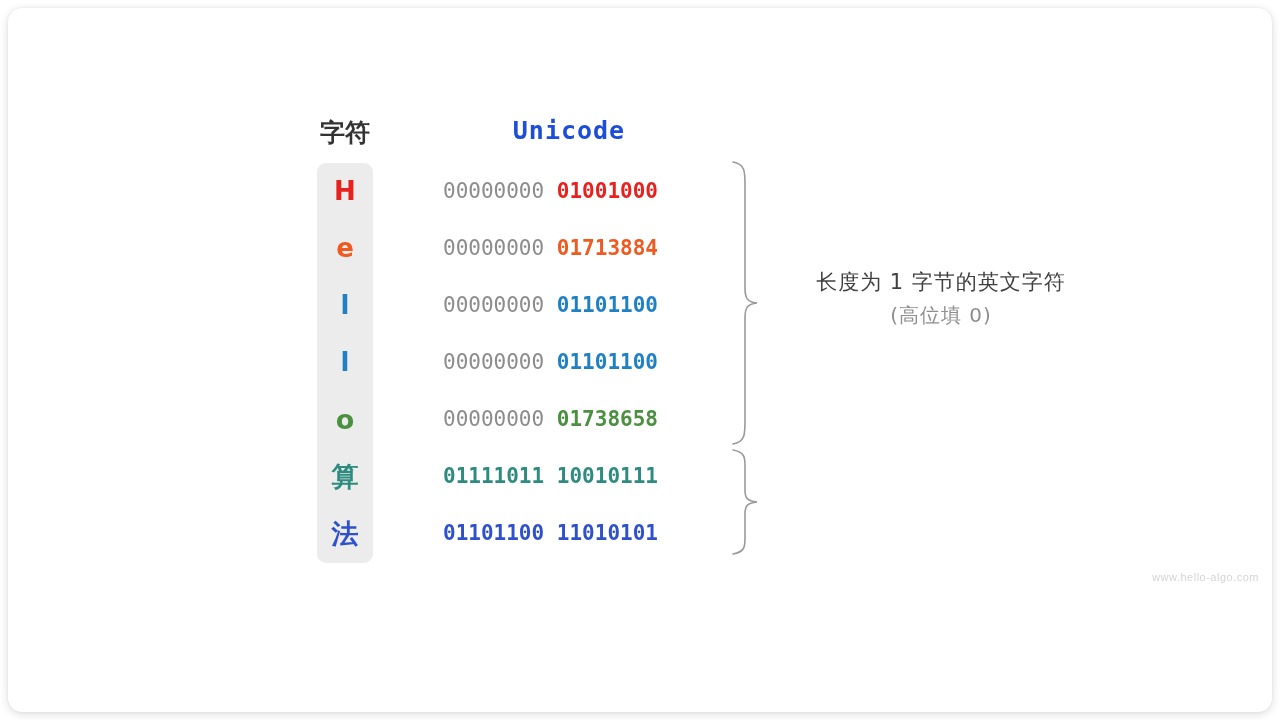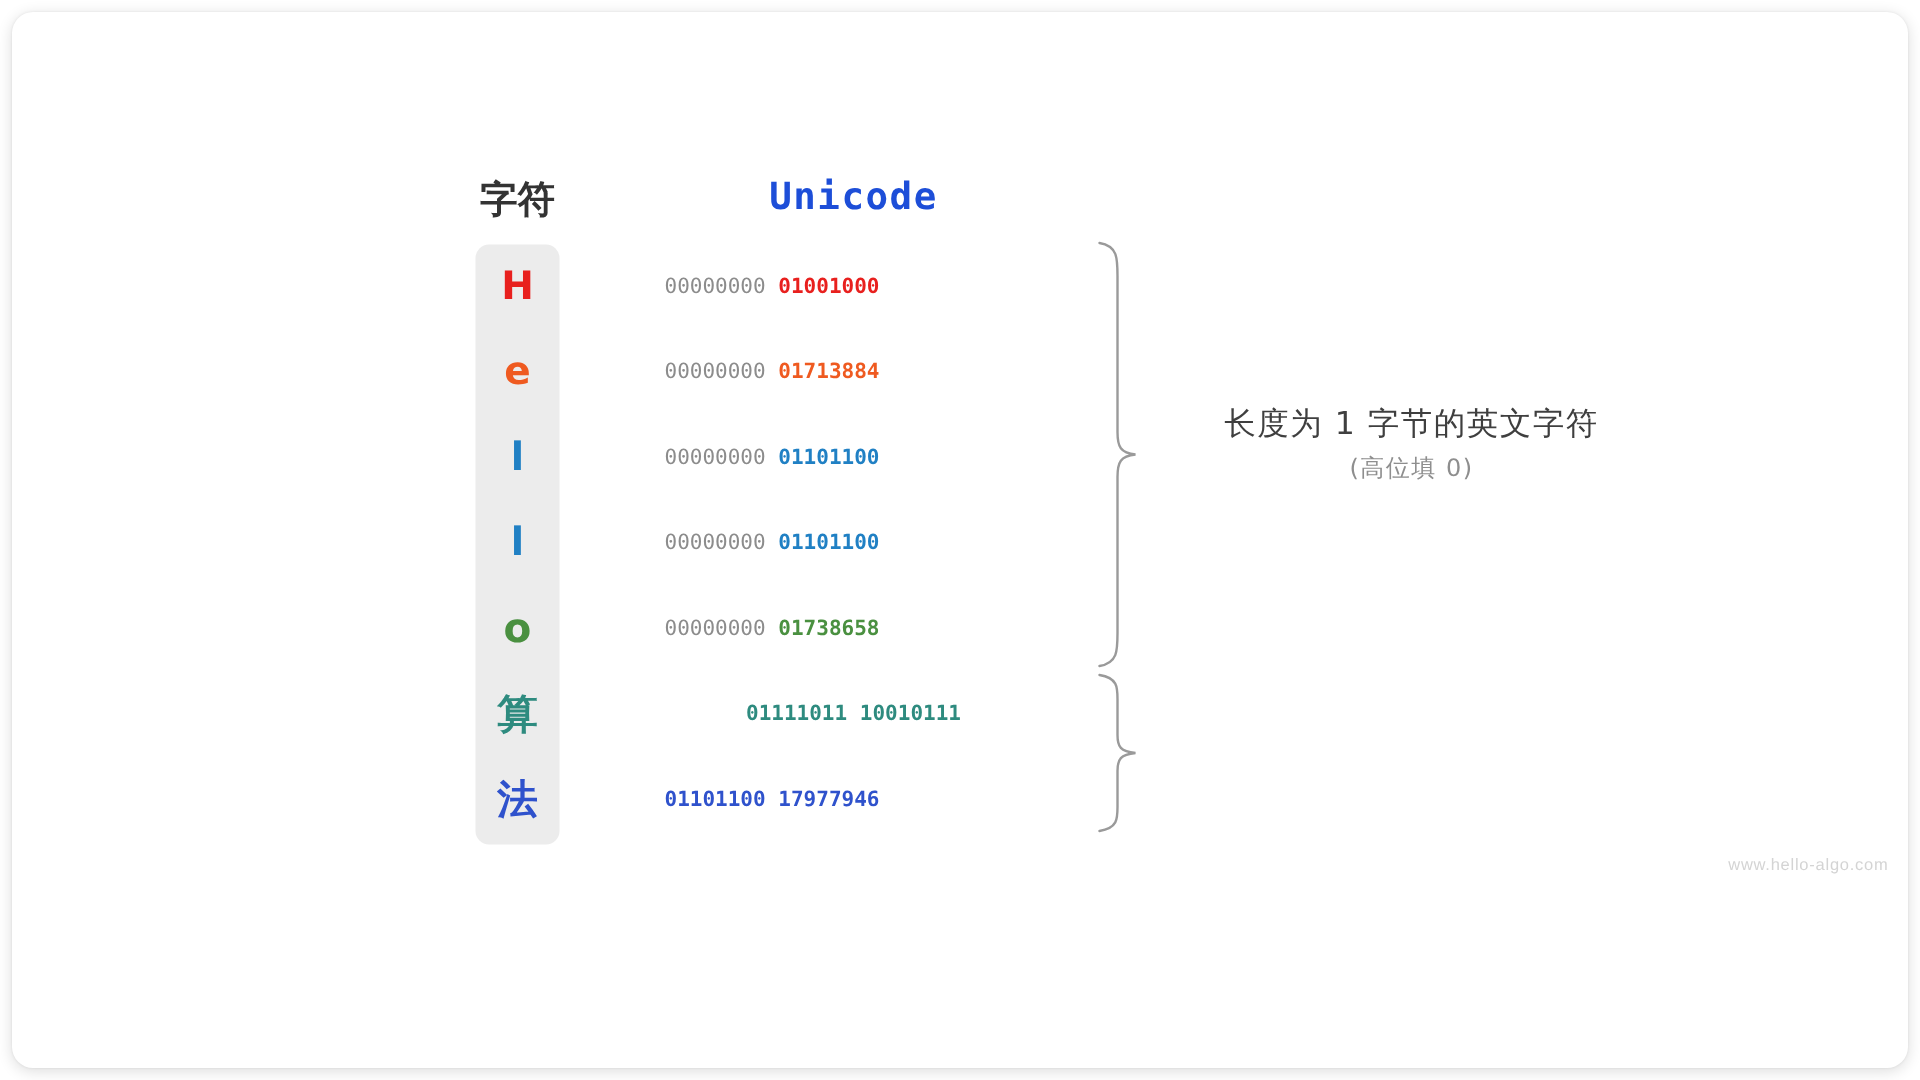--- a/index.html
+++ b/index.html
@@ -67,41 +67,41 @@
   .char-cell.cjk { font-size:27px; }
 
   
   .bin-row {
     position:absolute;
     left:432px;
     width:252px;
     height:57px;
     line-height:57px;
     font-family:"DejaVu Sans Mono", monospace;
-    font-size:14px;
+    font-size:21px;
     white-space:nowrap;
     letter-spacing:0px;
   }
   .bin-hi { color:#8c8c8c; font-weight:normal; }
   .bin-lo { font-weight:bold; }
   .bin-hi.strong { font-weight:bold; }
 
   
   .brace { position:absolute; }
 
   
   .note {
     position:absolute;
     text-align:center;
     color:#3f3f3f;
     font-family:"DejaVu Sans", sans-serif;
     white-space:nowrap;
   }
   .note .l1 { font-size:21px; letter-spacing:1px; display:block; }
-  .note .l2 { font-size:16px; letter-spacing:1px; display:block; color:#8e8e8e; margin-top:6px; }
+  .note .l2 { font-size:20px; letter-spacing:1px; display:block; color:#8e8e8e; margin-top:6px; }
   #note-1 { left:760px; top:268px; width:340px; }
   #note-2 { left:760px; top:487px; width:340px; }
 
   
   #watermark {
     position:absolute;
     right:32px; bottom:24px;
     font-family:Liberation Sans, sans-serif;
     font-size:11px;
     color:#d4d4d4;
@@ -126,22 +126,22 @@
   <div class="char-cell" style="top: 334px; color: rgb(32, 128, 196);">l</div>
   <div class="char-cell cjk" style="top: 391px; color: rgb(74, 144, 64);">o</div>
   <div class="char-cell cjk" style="top: 448px; color: rgb(46, 139, 127);">算</div>
   <div class="char-cell cjk" style="top: 505px; color: rgb(47, 82, 204);">法</div>
 
   <div class="bin-row" style="top: 163px;"><span class="bin-hi">00000000</span> <span class="bin-lo" style="color: rgb(232, 32, 30);">01001000</span></div>
   <div class="bin-row" style="top: 220px;"><span class="bin-hi">00000000</span> <span class="bin-lo" style="color: rgb(239, 90, 32);">01713884</span></div>
   <div class="bin-row" style="top: 277px;"><span class="bin-hi">00000000</span> <span class="bin-lo" style="color: rgb(32, 128, 196);">01101100</span></div>
   <div class="bin-row" style="top: 334px;"><span class="bin-hi">00000000</span> <span class="bin-lo" style="color: rgb(32, 128, 196);">01101100</span></div>
   <div class="bin-row" style="top: 391px;"><span class="bin-hi">00000000</span> <span class="bin-lo" style="color: rgb(74, 144, 64);">01738658</span></div>
-  <div class="bin-row" style="top: 448px; text-align: center;"><span class="bin-hi strong" style="color: rgb(46, 139, 127);">01111011</span> <span class="bin-lo" style="color: rgb(46, 139, 127);">10010111</span></div>
-  <div class="bin-row" style="top: 505px;"><span class="bin-hi strong" style="color: rgb(47, 82, 204);">01101100</span> <span class="bin-lo" style="color: rgb(47, 82, 204);">17977946</span></div>
+  <div class="bin-row" style="top: 448px;"><span class="bin-hi strong" style="color: rgb(46, 139, 127);">01111011</span> <span class="bin-lo" style="color: rgb(46, 139, 127);">10010111</span></div>
+  <div class="bin-row" style="top: 505px;"><span class="bin-hi strong" style="color: rgb(47, 82, 204);">01101100</span> <span class="bin-lo" style="color: rgb(47, 82, 204);">11010101</span></div>
 
   <svg class="brace" id="brace-1" style="left:716px; top:158px;" width="40" height="290" viewBox="0 0 40 290">
     <path d="M 6 4 C 18 6 18 14 18 26 L 18 130 C 18 140 20 144 30 145 C 20 146 18 150 18 160 L 18 264 C 18 276 18 284 6 286" fill="none" stroke="#9a9a9a" stroke-width="1.6" stroke-linecap="round"></path>
   </svg>
 
   <svg class="brace" id="brace-2" style="left:716px; top:446px;" width="40" height="112" viewBox="0 0 40 112">
     <path d="M 6 4 C 18 6 18 12 18 20 L 18 44 C 18 52 20 55 30 56 C 20 57 18 60 18 68 L 18 92 C 18 100 18 106 6 108" fill="none" stroke="#9a9a9a" stroke-width="1.6" stroke-linecap="round"></path>
   </svg>
 
   <div class="note" id="note-1">

